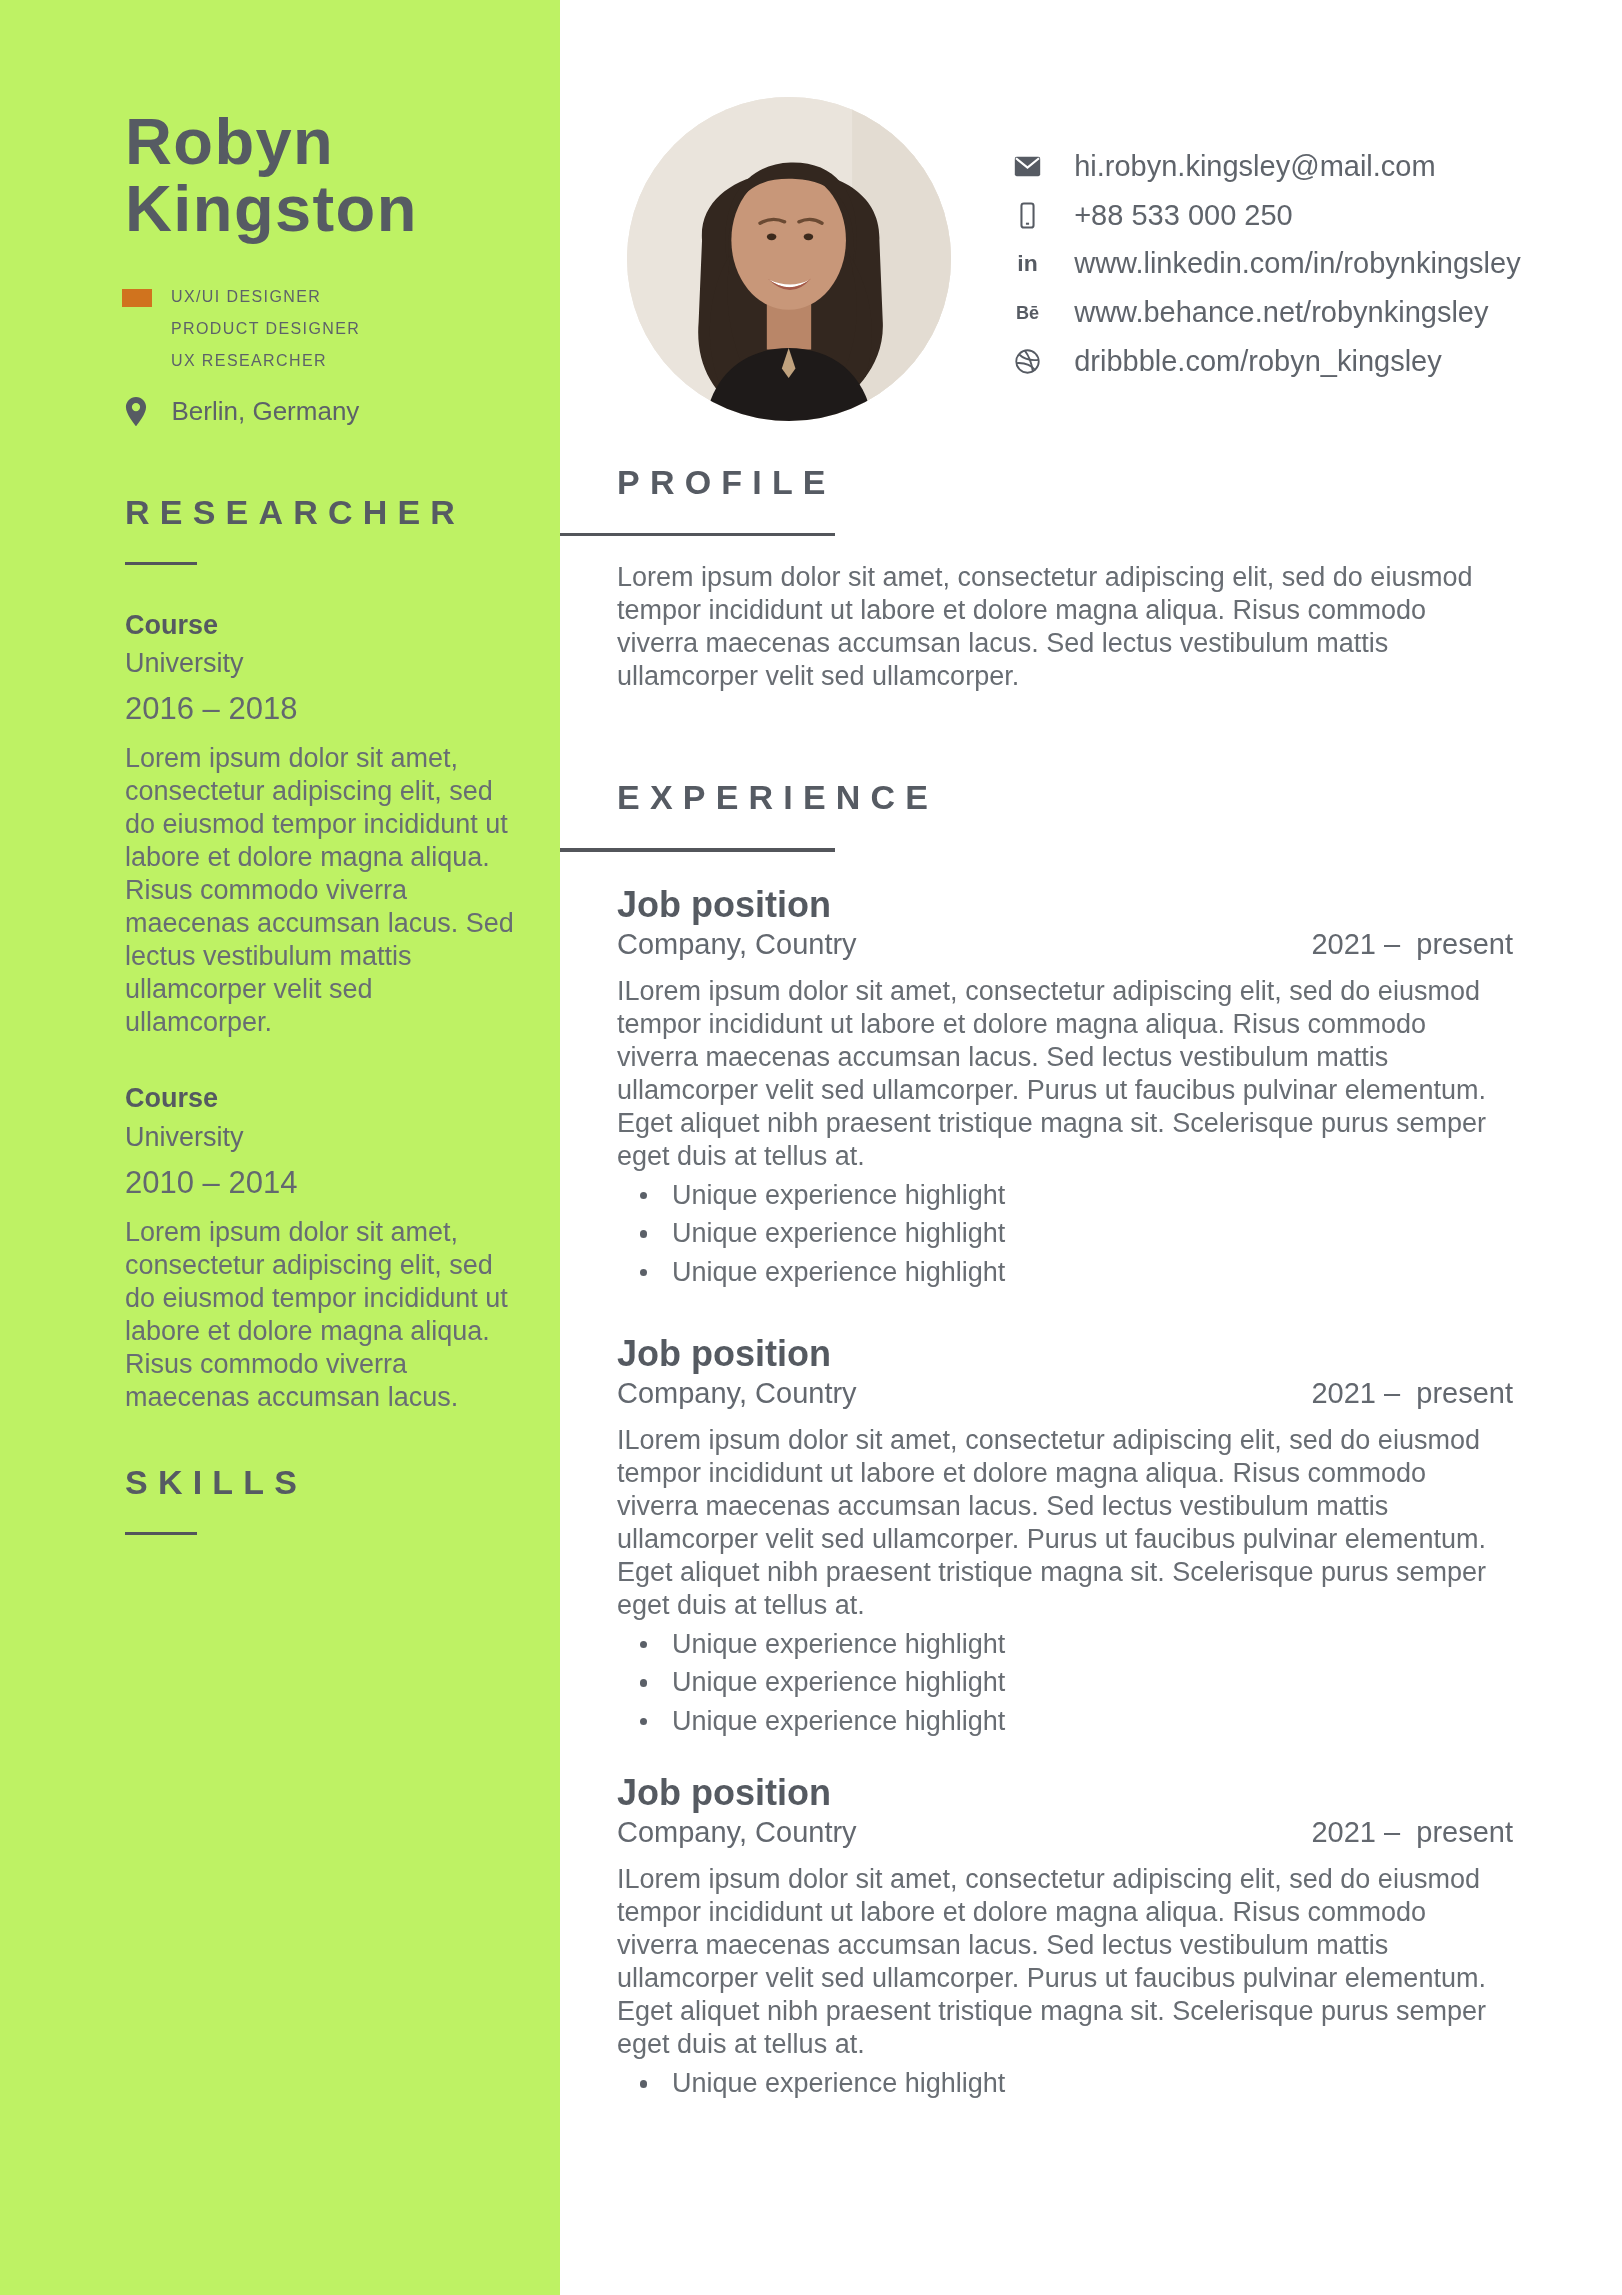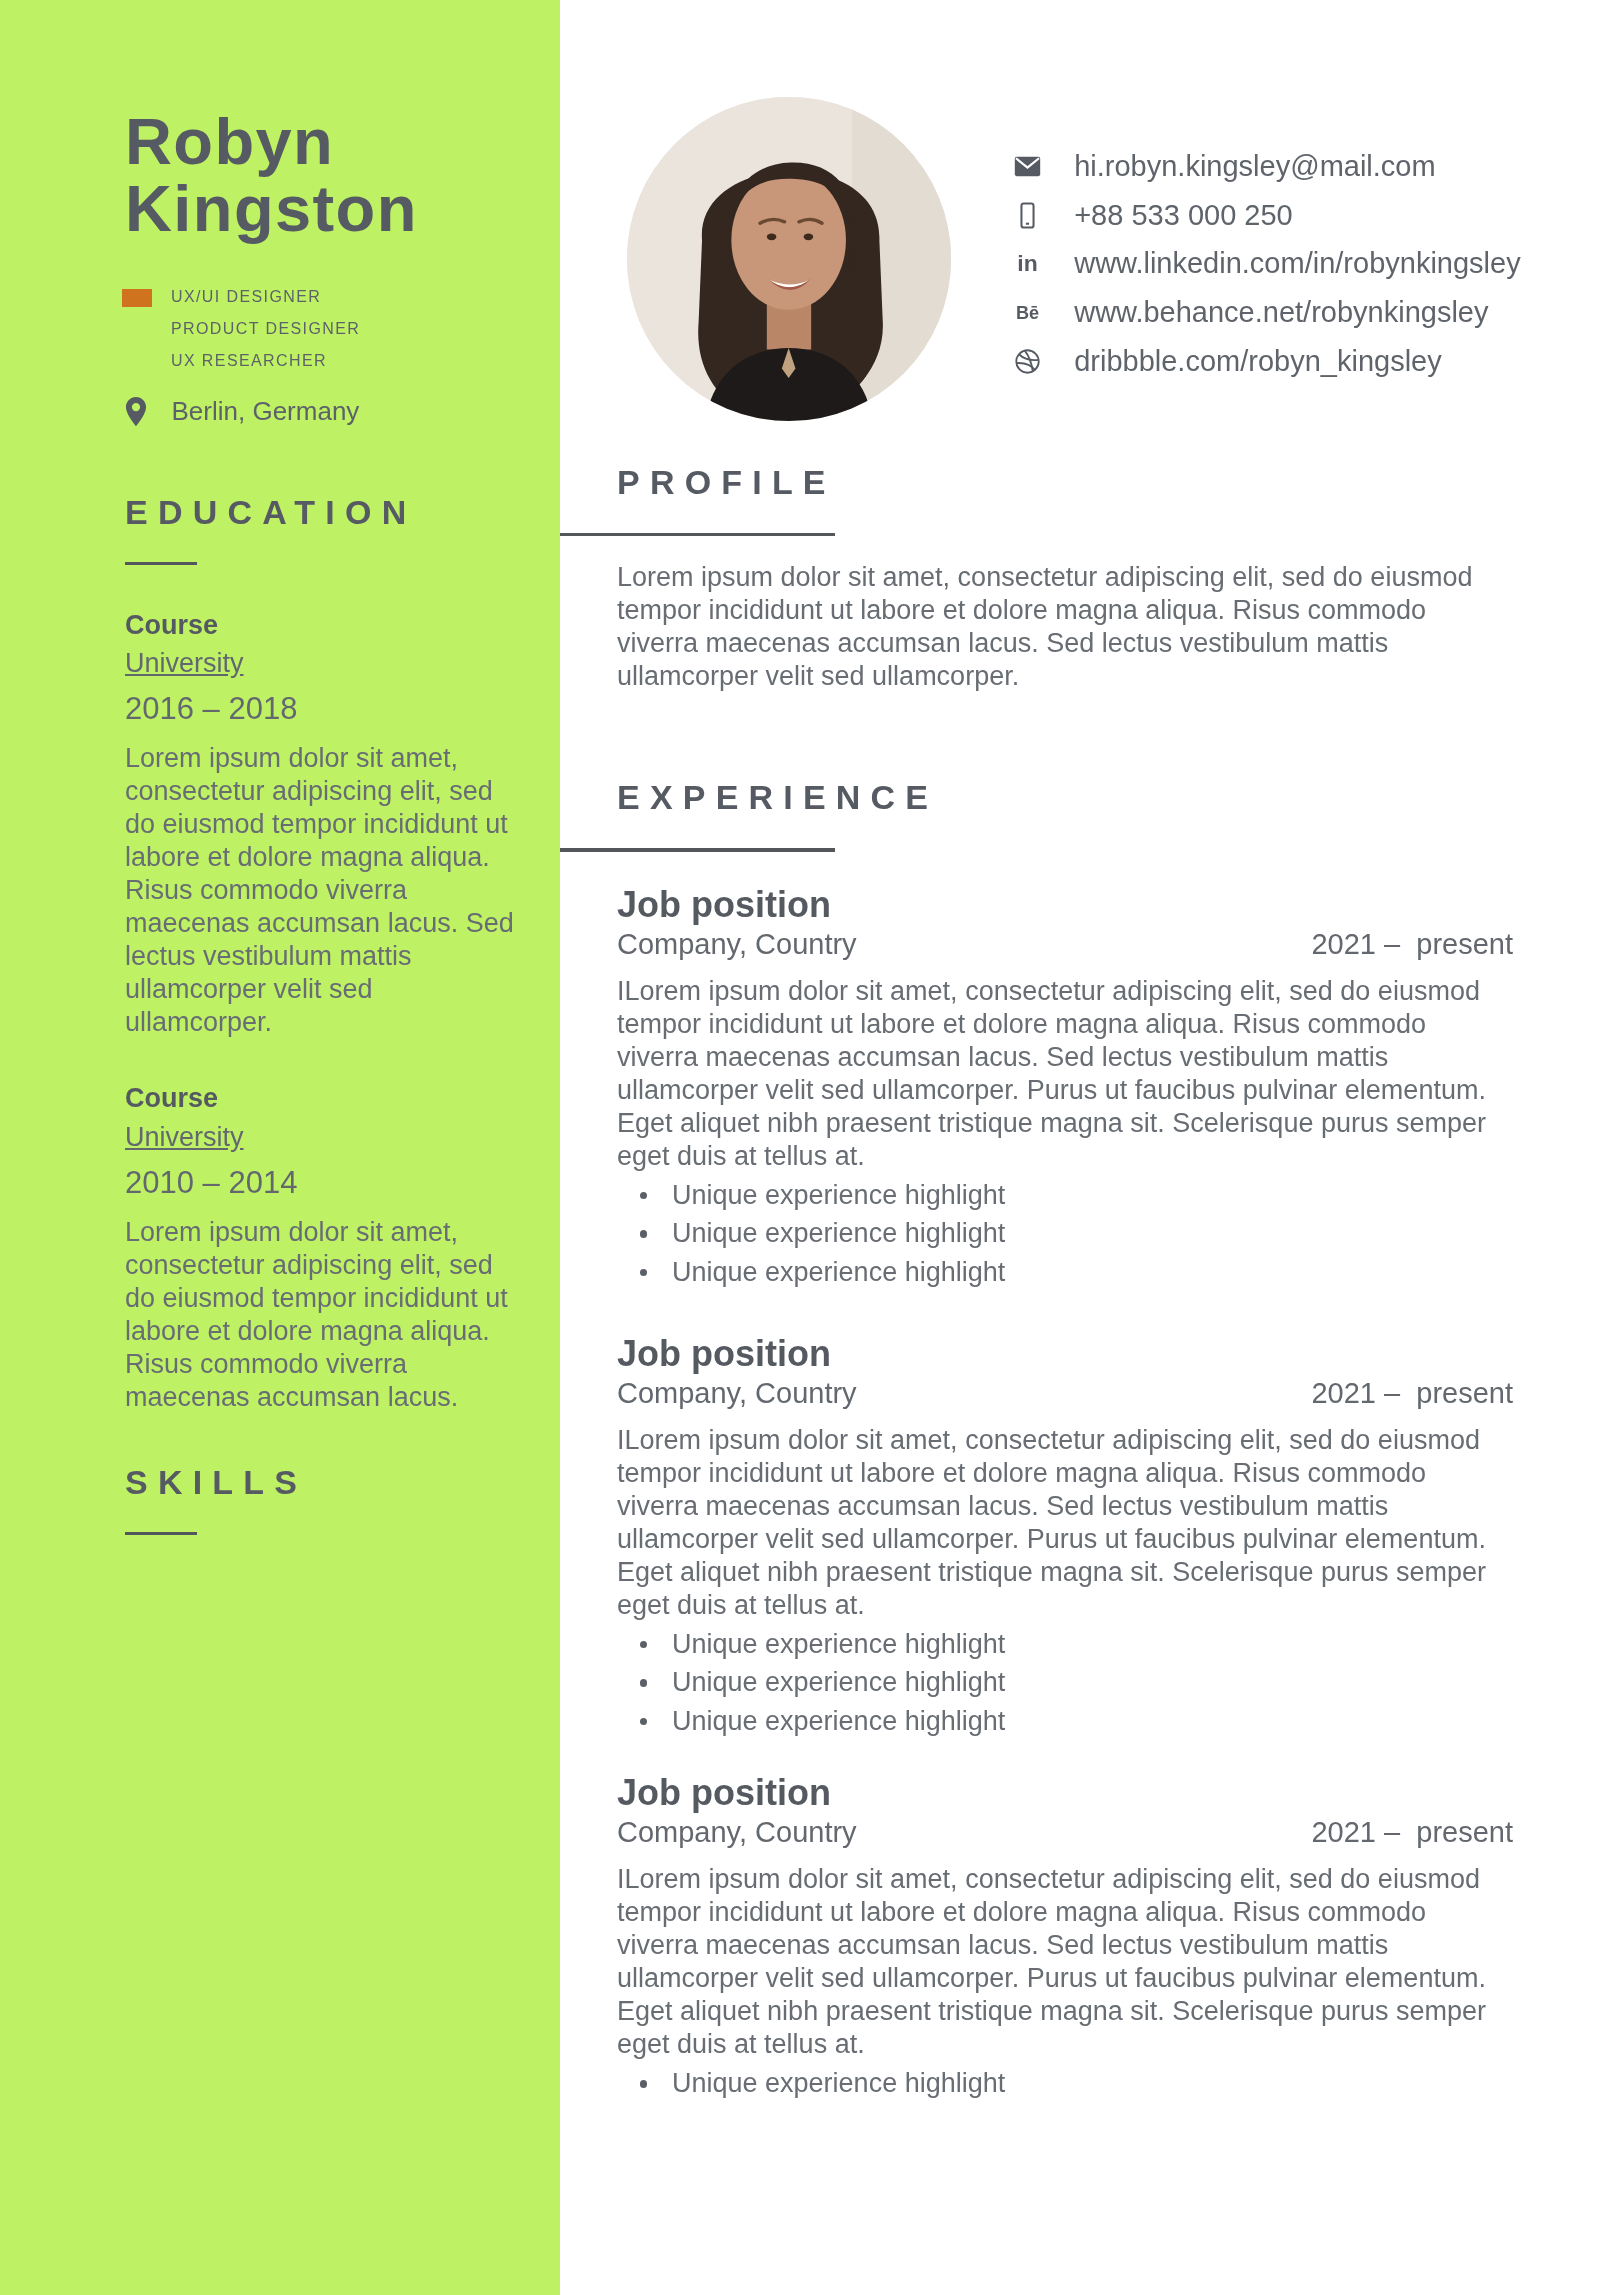--- a/index.html
+++ b/index.html
@@ -30,21 +30,21 @@
 
   .section-heading {
     font-size:34px; font-weight:bold; color:#565b63; letter-spacing:10.2px; line-height:34px;
     white-space:nowrap;
   }
   .heading-rule-sm { width:72px; height:2.7px; background:#53565b; margin-top:33px; }
 
   .edu-item-1 { margin-top:43px; }
   .edu-item-2 { margin-top:42px; }
   .edu-course { font-size:27px; font-weight:bold; color:#555a61; line-height:34px; }
-  .edu-school { font-size:27px; color:#63686f; line-height:34px; margin-top:4.1px;text-decoration:underline; }
+  .edu-school { font-size:27px; color:#63686f; line-height:34px; margin-top:4.1px; }
   .edu-dates  { font-size:31px; color:#63686f; line-height:34px; margin-top:12.3px; }
   .edu-desc   { font-size:27px; color:#686d73; line-height:33px; margin-top:16.4px; }
 
   .sidebar-education { margin-top:68px; }
   .sidebar-skills { margin-top:51px; }
   .skills-list { margin-top:48px; list-style:none; }
   .skills-list li {
     position:relative; padding-left:46px; font-size:27px; color:#63686f;
     line-height:33px; margin-bottom:16.4px;
   }
@@ -118,21 +118,21 @@
     <div class="location-row">
       <span class="loc-icon">
         <svg viewBox="0 0 24 32" fill="currentColor">
           <path d="M12 0C5.9 0 1 4.9 1 11c0 8.2 11 21 11 21s11-12.8 11-21C23 4.9 18.1 0 12 0zm0 15.5a4.5 4.5 0 1 1 0-9 4.5 4.5 0 0 1 0 9z"></path>
         </svg>
       </span>
       <span class="loc-text">Berlin, Germany</span>
     </div>
 
     <section class="sidebar-education">
-      <h2 class="section-heading">EDUCATION</h2>
+      <h2 class="section-heading">RESEARCHER</h2>
       <div class="heading-rule-sm"></div>
 
       <div class="edu-item edu-item-1">
         <div class="edu-course">Course</div>
         <div class="edu-school">University</div>
         <div class="edu-dates">2016 – 2018</div>
         <p class="edu-desc">Lorem ipsum dolor sit amet, consectetur adipiscing elit, sed do eiusmod tempor incididunt ut labore et dolore magna aliqua. Risus commodo viverra maecenas accumsan lacus. Sed lectus vestibulum mattis ullamcorper velit sed ullamcorper.</p>
       </div>
 
       <div class="edu-item edu-item-2">

